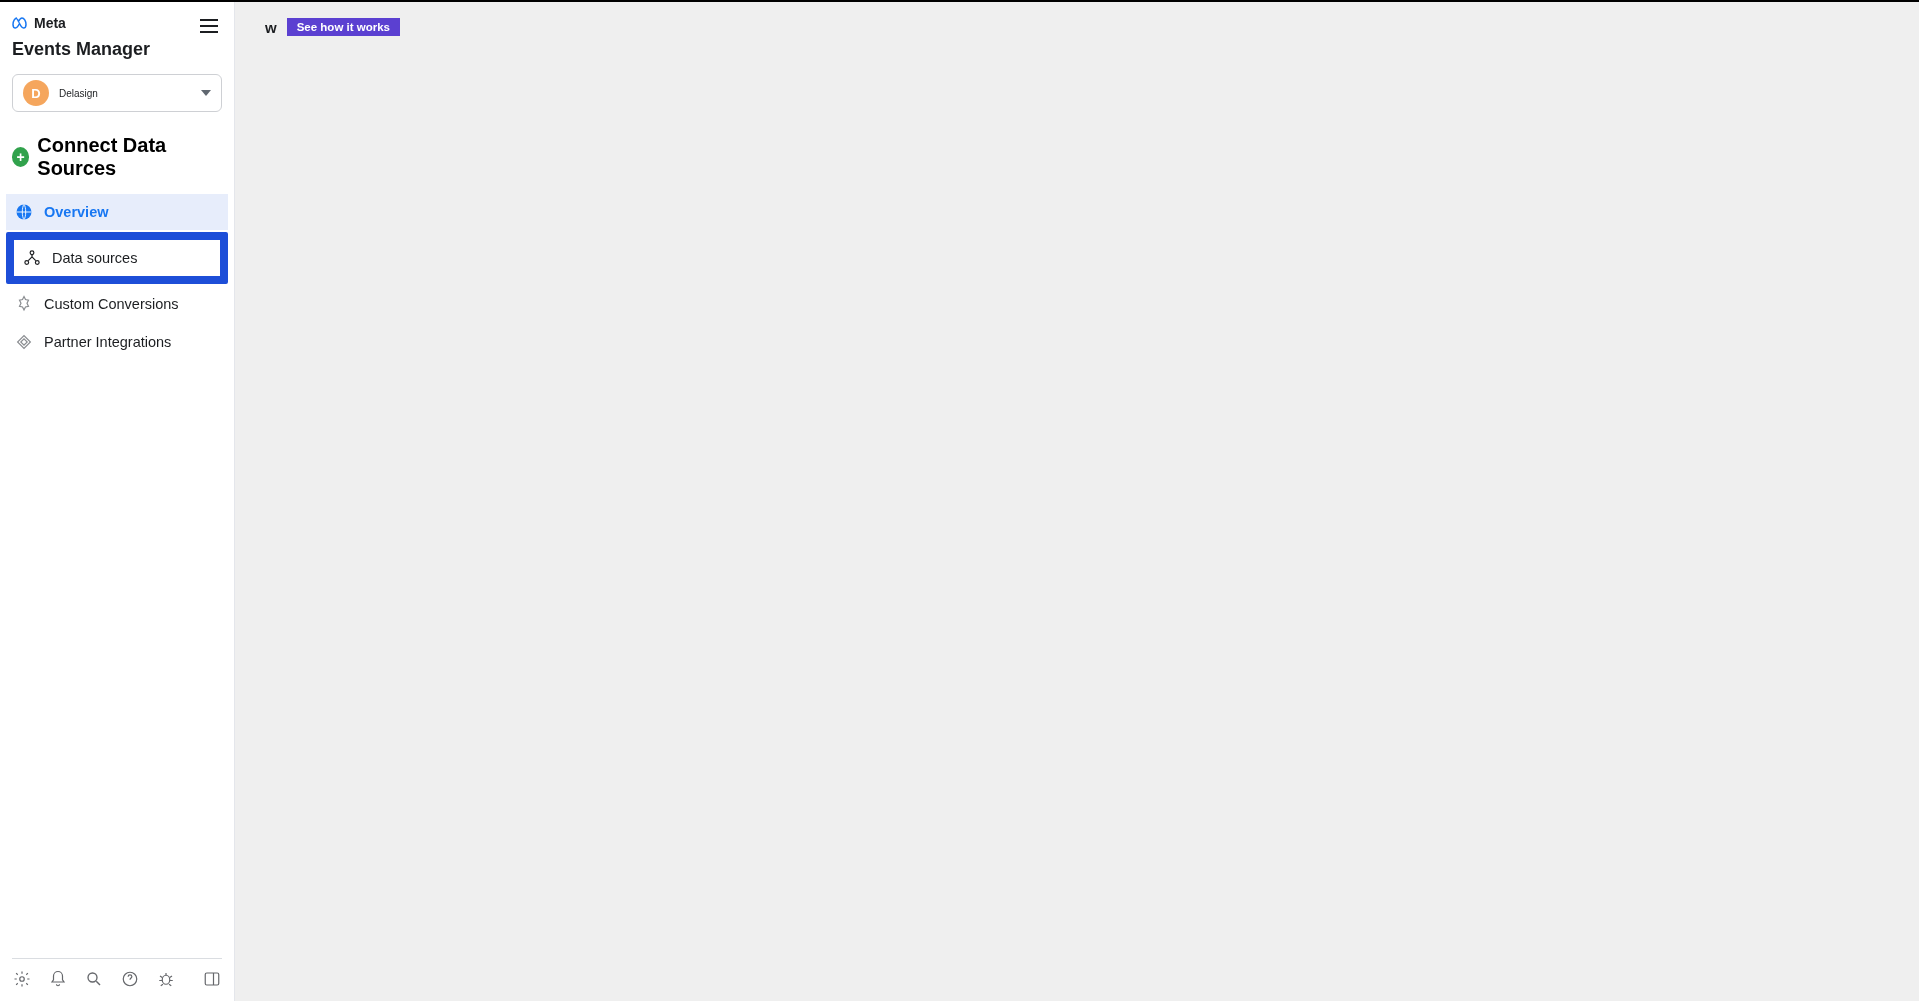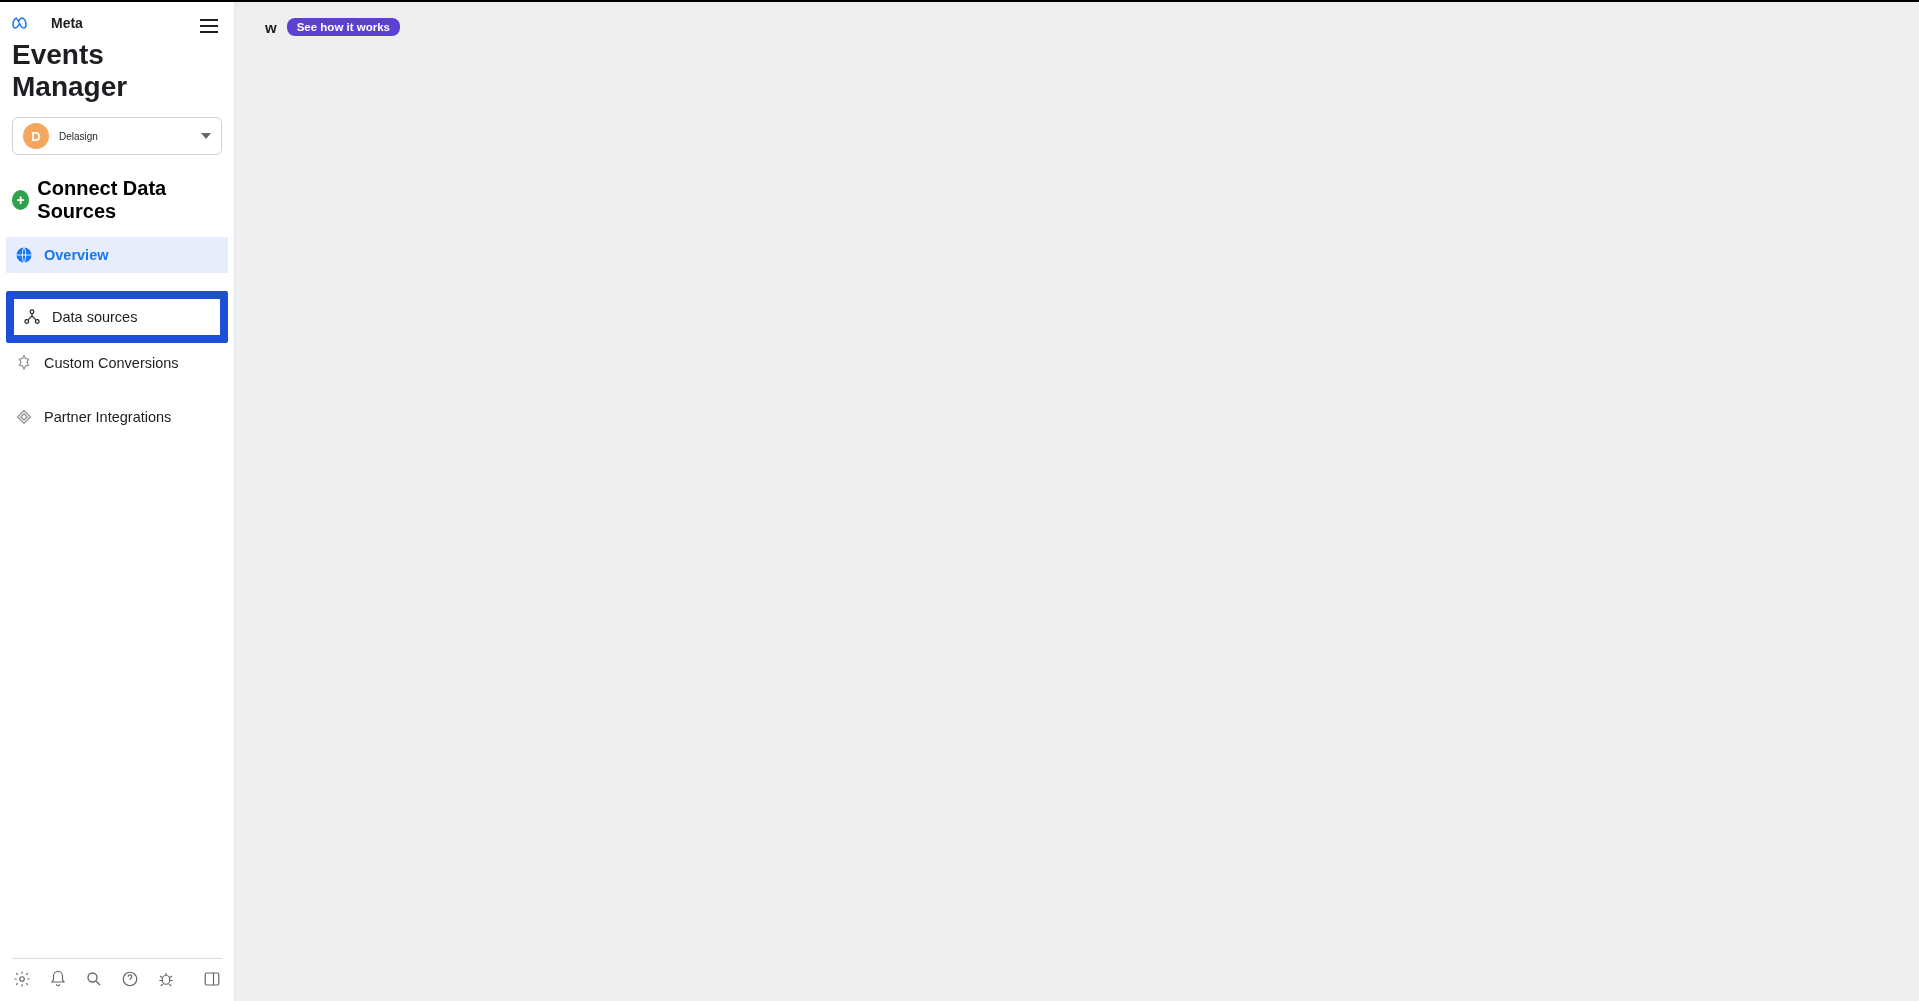--- a/index.html
+++ b/index.html
@@ -10,31 +10,31 @@
     width: 235px;
     background: #fff;
     display: flex;
     flex-direction: column;
     flex-shrink: 0;
     position: relative;
     border-right: 1px solid #e4e6eb;
   }
 
   .sidebar-top { padding: 13px 12px 8px 12px; position: relative; }
-  .brand-row { display: flex; align-items: center; gap: 21px; }
+  .brand-row { display: flex; align-items: center; gap: 4px; }
   .meta-logo { display: flex; align-items: center; }
   .meta-text { font-weight: 600; font-size: 14px; color: #1c1e21; }
   .hamburger {
     position: absolute; top: 12px; right: 10px;
     width: 24px; height: 24px; display: flex; flex-direction: column;
     justify-content: center; gap: 4px; cursor: pointer;
   }
   .hamburger span { display:block; height:2px; background:#1c1e21; width:18px; }
 
-  .page-title { font-size: 28px; font-weight: 700; color:#1c1e21; margin-top: 8px; padding-left:0; }
+  .page-title { font-size: 18px; font-weight: 700; color:#1c1e21; margin-top: 8px; padding-left:0; }
 
   .account-selector {
     margin: 6px 12px 14px 12px;
     border: 1px solid #ced0d4;
     border-radius: 6px;
     height: 38px;
     display: flex; align-items: center;
     padding: 0 10px;
     cursor: pointer;
     background:#fff;
@@ -66,21 +66,21 @@
     font-weight:700; font-size:14px; line-height:1;
   }
   .connect-label { color:#000000; font-weight:700; font-size:20px; }
 
   .nav-list { padding: 0 6px; }
   .nav-item {
     display:flex; align-items:center; gap:10px;
     padding: 8px 8px;
     border-radius:0;
     cursor:pointer;
-    margin-bottom:18px;
+    margin-bottom:2px;
     font-size:14.5px;
     color:#1c1e21;
   }
   .nav-item.active {
     background:#e7edfb;
     color:#1877f2;
     font-weight:600;
   }
   .nav-item .nav-icon { width:20px; height:20px; display:flex; align-items:center; justify-content:center; flex-shrink:0; }
 
@@ -104,21 +104,21 @@
 
   .main { flex:1; background:#efefef; position:relative; }
   .top-pill {
     position:absolute; top:16px; left:30px;
     display:flex; align-items:center; gap:10px;
   }
   .pill-w { font-weight:700; font-size:15px; color:#1c1e21; }
   .pill-badge {
     background:#5b40d1; color:#fff;
     font-size:11.5px; font-weight:600;
-    padding:3px 10px; border-radius:8px;
+    padding:3px 10px; border-radius:0;
     white-space:nowrap;
   }
 </style>
 </head>
 <body>
 
 <div class="sidebar">
   <div class="sidebar-top">
     <div class="brand-row">
       <span class="meta-logo">

